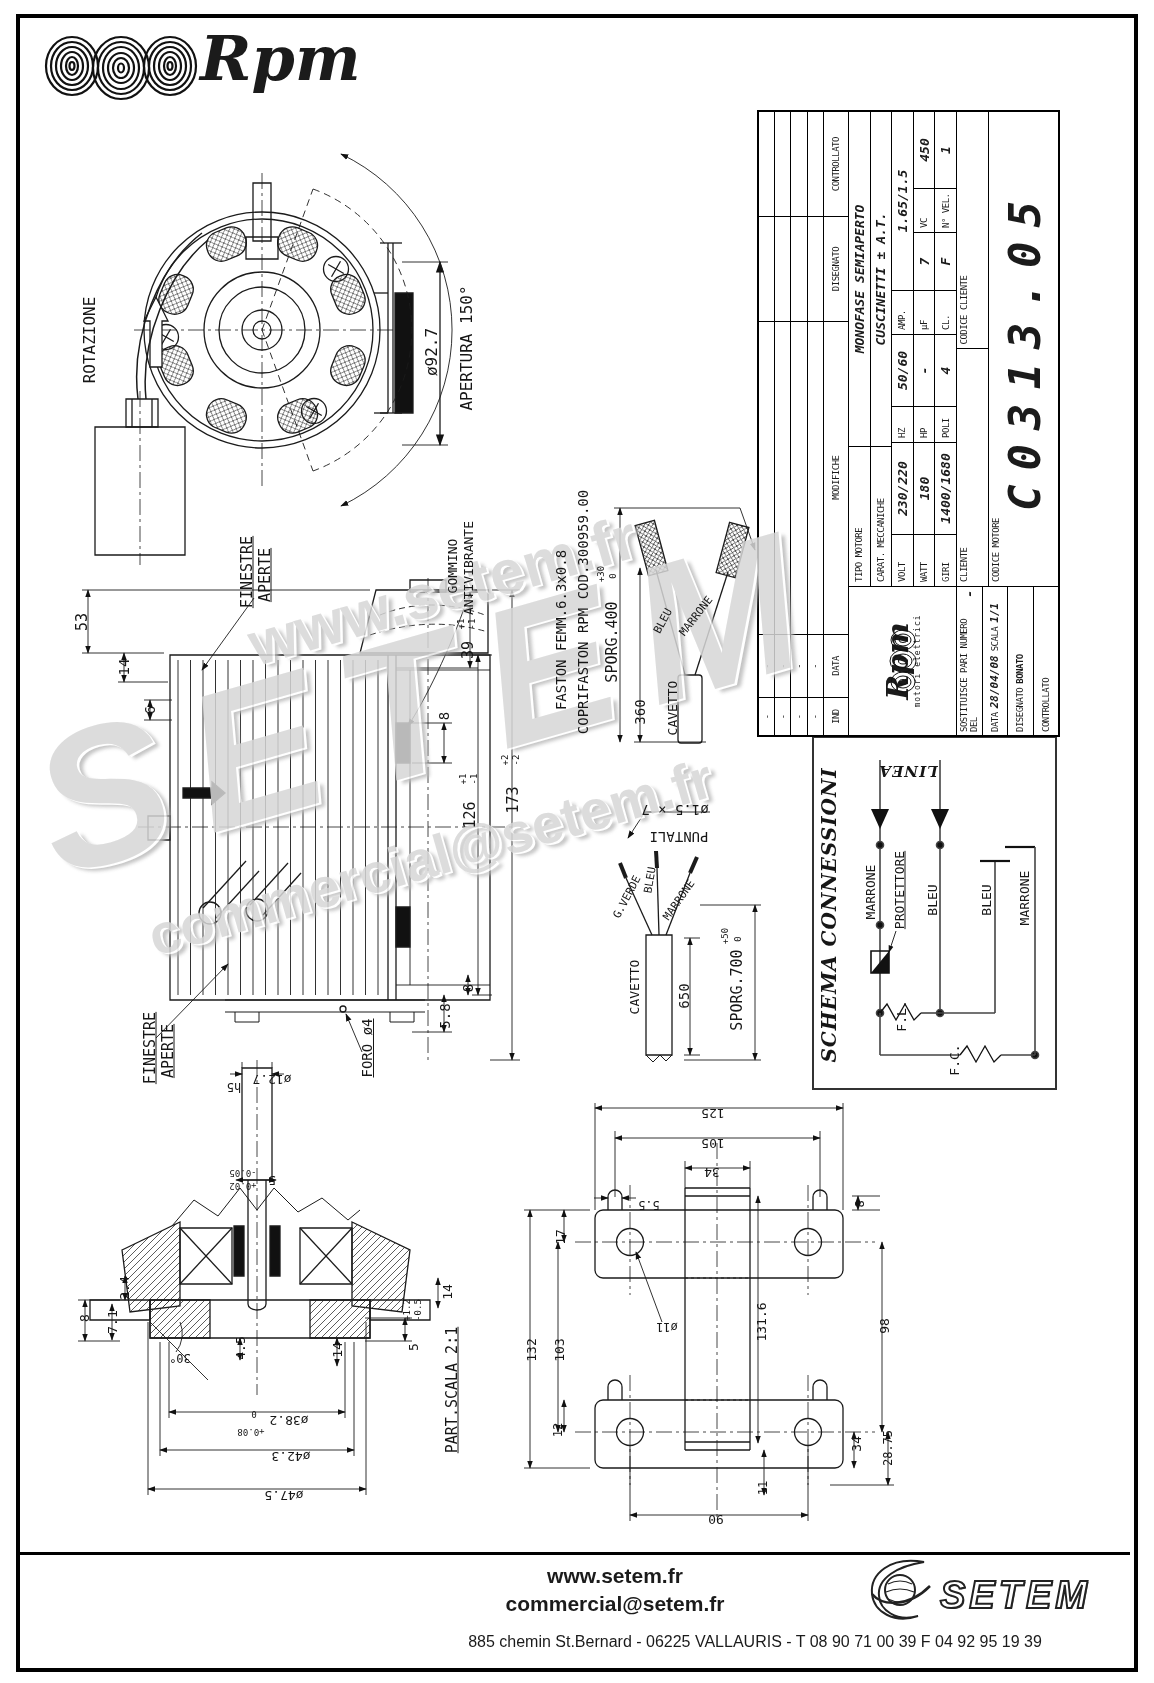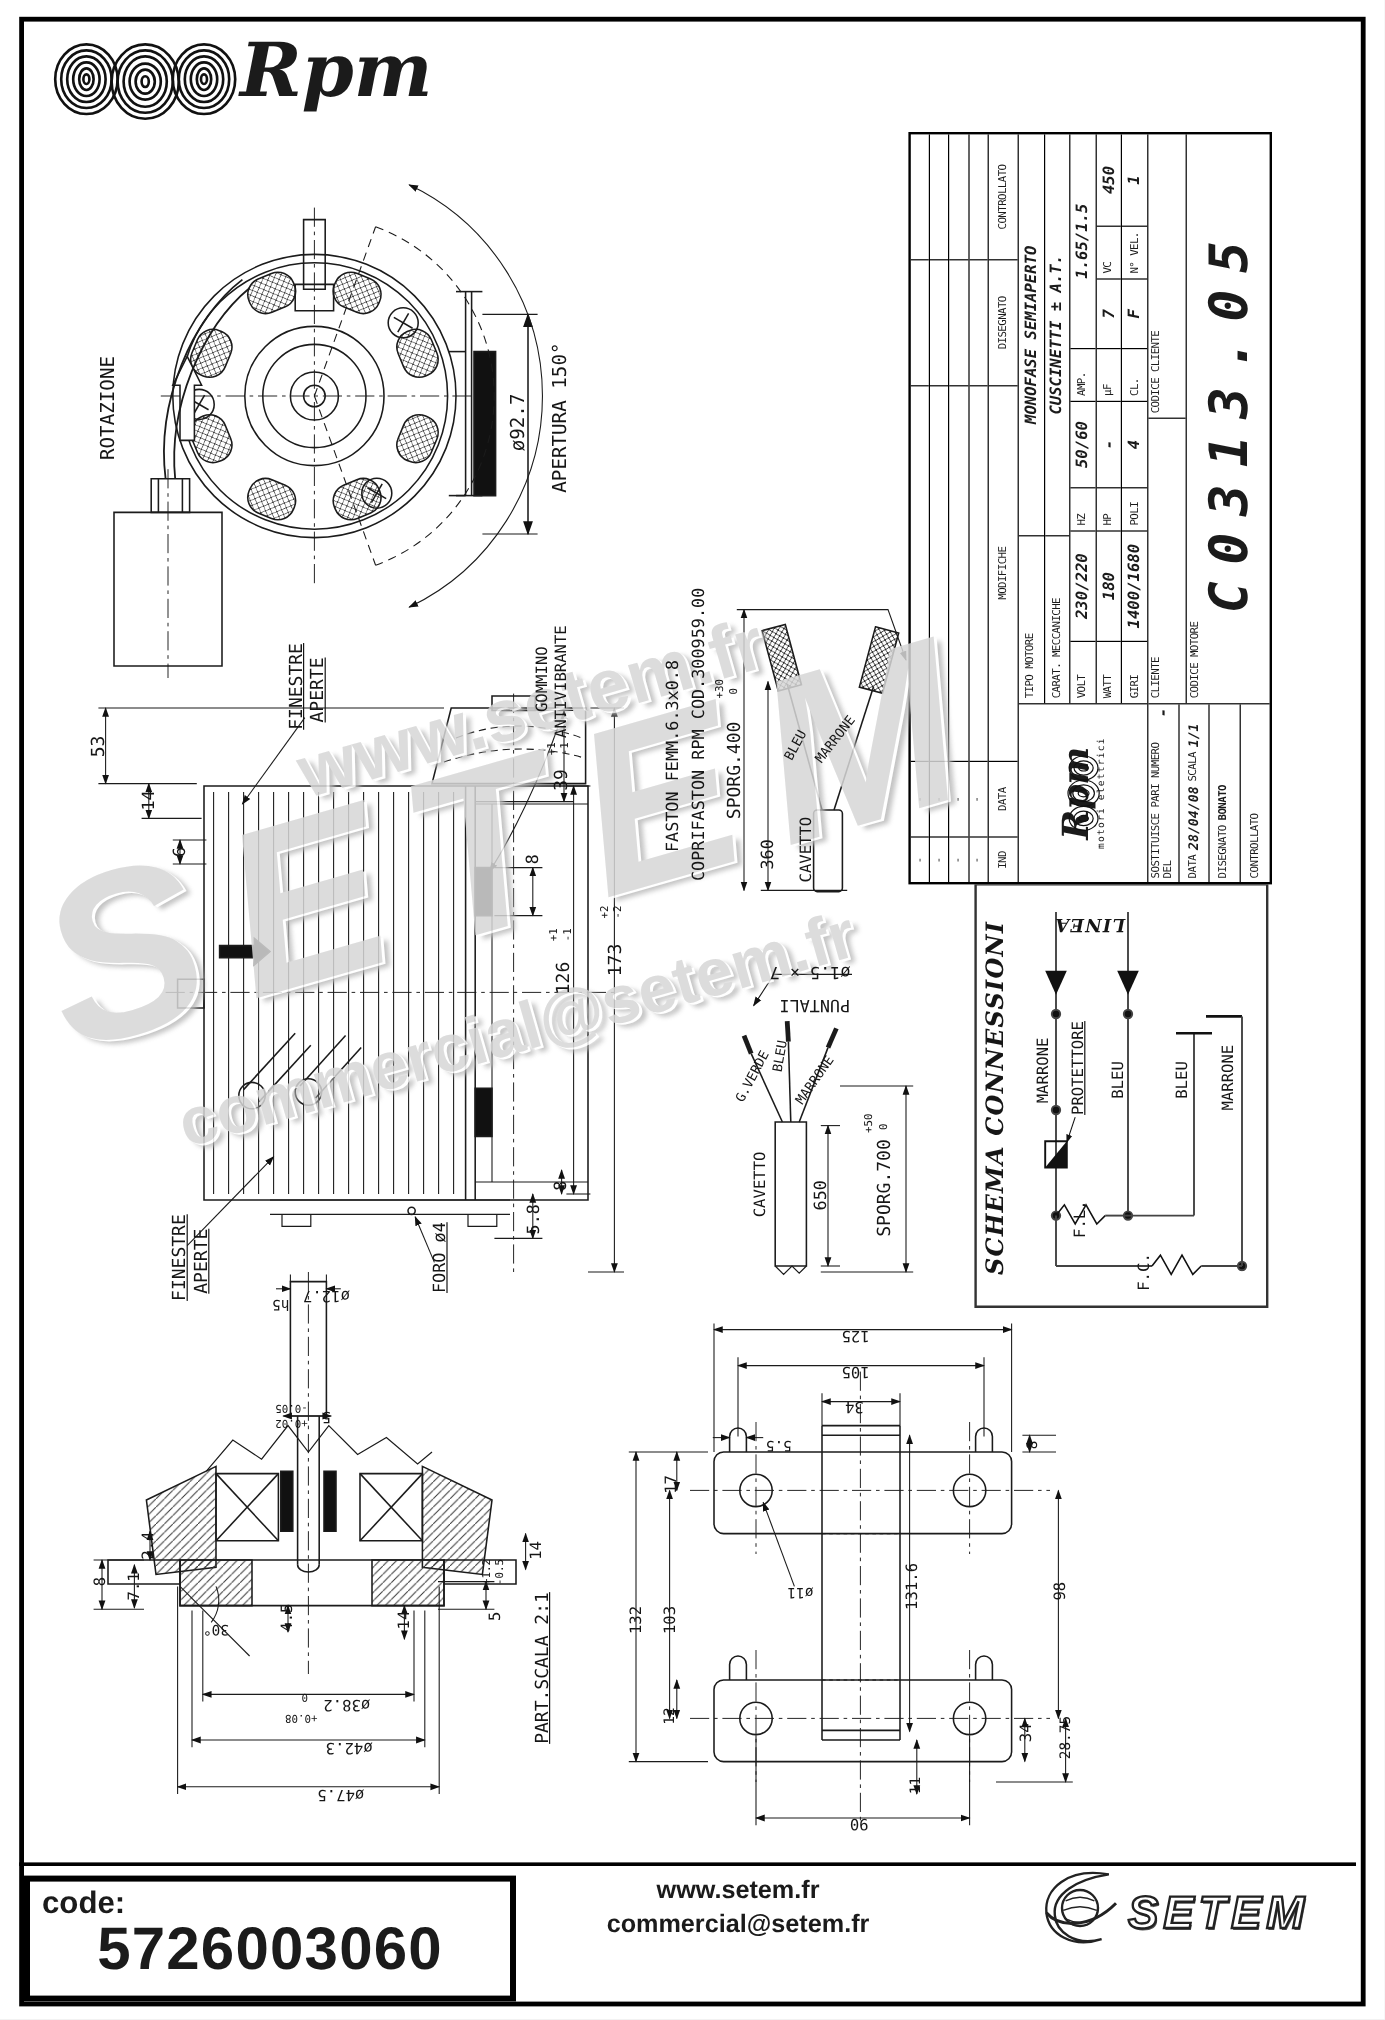--- a/index.html
+++ b/index.html
@@ -695,28 +695,25 @@
       <div class="ann" style="left: 884px; top: 1326px; font-size: 13px; transform: translate(-50%, -50%) rotate(-90deg);">98</div>
       <div class="ann" style="left: 860px; top: 1204px; font-size: 12px; transform: translate(-50%, -50%) rotate(-90deg);">8</div>
       <div class="ann" style="left: 558px; top: 1430px; font-size: 12px; transform: translate(-50%, -50%) rotate(-90deg);">12</div>
       <div class="ann" style="left: 856px; top: 1444px; font-size: 13px; transform: translate(-50%, -50%) rotate(-90deg);">34</div>
       <div class="ann" style="left: 888px; top: 1448px; font-size: 12px; transform: translate(-50%, -50%) rotate(-90deg);">28.75</div>
       <div class="ann" style="left: 763px; top: 1488px; font-size: 12px; transform: translate(-50%, -50%) rotate(-90deg);">11</div>
       <div class="ann" style="left: 716px; top: 1519px; font-size: 13px; transform: translate(-50%, -50%) rotate(180deg);">90</div>
     </div>
 
   <div id="foot-line"></div>
-  <div id="code-box">
-    <div class="cl">code:</div>
-    <div class="cv">5726003060</div>
-  </div>
   <div id="contact">
     <div>www.setem.fr</div>
     <div>commercial@setem.fr</div>
   </div>
+  <div id="address">885 chemin St.Bernard  -  06225 VALLAURIS  -  T 08 90 71 00 39   F 04 92 95 19 39</div>
   <div id="setem-logo">
     <svg width="75" height="72" viewBox="0 0 75 72">
       <g fill="none" stroke="#222" stroke-width="2">
         <path d="M62,6 C28,0 8,18 10,38 C12,56 32,68 56,60 C34,66 18,54 17,40 C15,22 36,10 62,6 Z" fill="#fff"></path>
         <circle cx="38" cy="34" r="15" fill="#fff"></circle>
         <path d="M26,28 q12,-6 24,0 M24,36 q14,-6 28,0 M26,43 q12,6 24,0" stroke-width="1.2"></path>
         <path d="M10,38 C20,50 46,52 68,30" stroke-width="2.5"></path>
       </g>
     </svg>
     <span class="word">SETEM</span>

